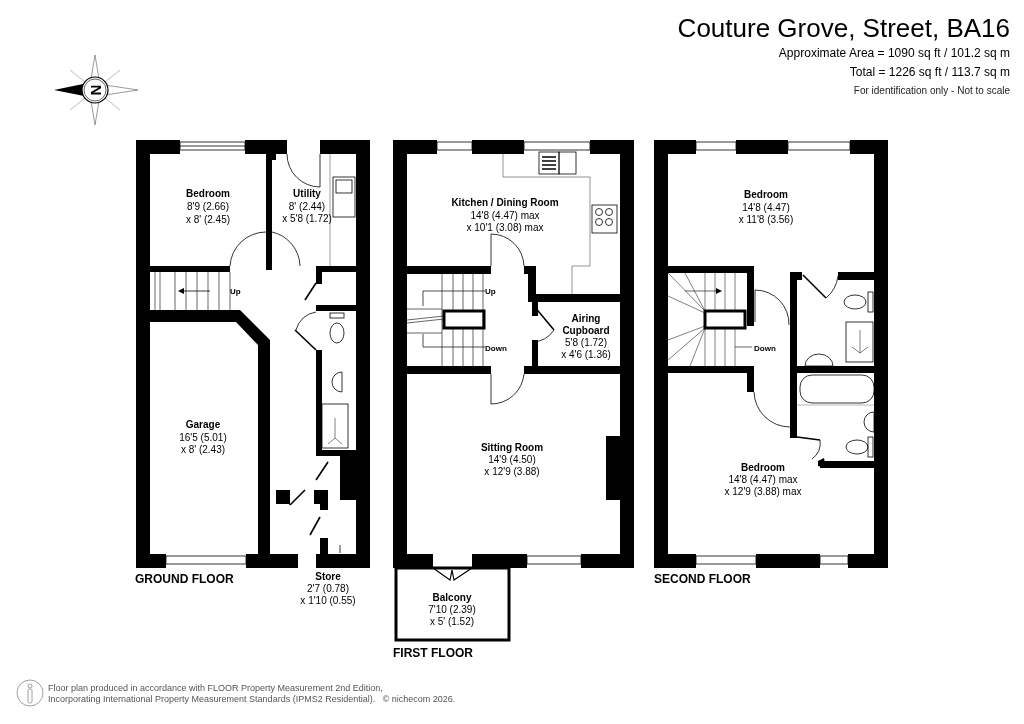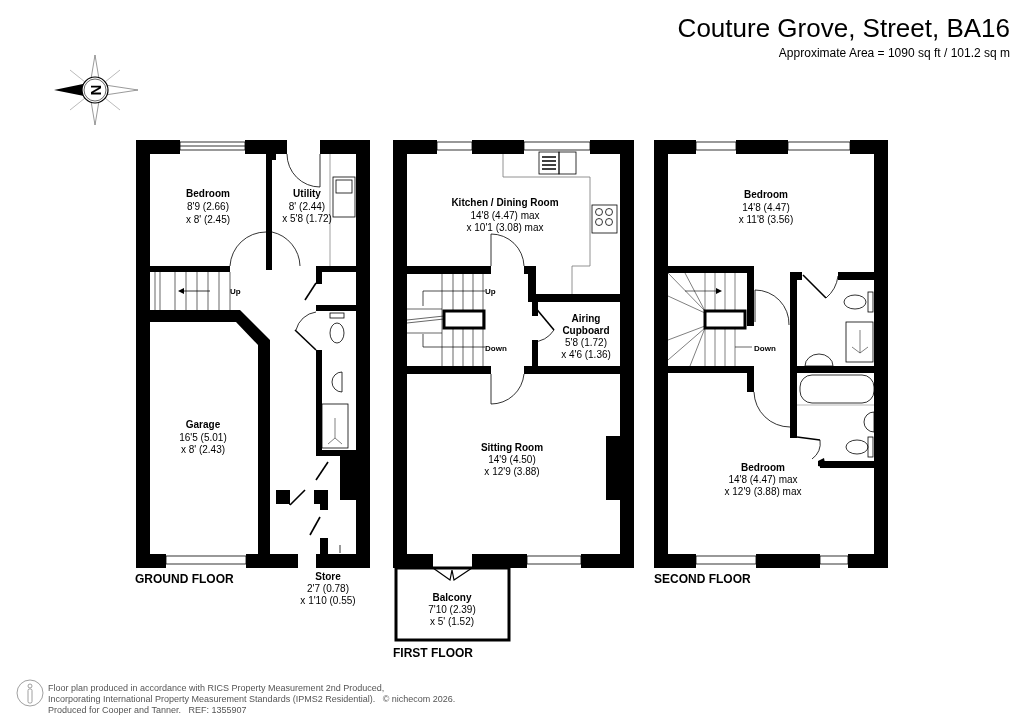--- a/index.html
+++ b/index.html
@@ -14,20 +14,22 @@
     .floor-label { font-weight: bold; font-size: 12px; }
     .small { font-size: 8px; font-weight: bold; }
     .footer { position: absolute; left: 48px; top: 683px; font-size: 9px; line-height: 11px; color: #555; }
   </style>
 </head>
 <body>
 
 <div class="header">
   <div class="title">Couture Grove, Street, BA16</div>
   <div class="area-line">Approximate Area = 1090 sq ft / 101.2 sq m</div>
+  <div class="area-line">Total = 1226 sq ft / 113.7 sq m</div>
+  <div class="note">For identification only - Not to scale</div>
 </div>
 
 <svg class="plan" width="1024" height="724" viewBox="0 0 1024 724" xmlns="http://www.w3.org/2000/svg">
 
   <g>
     <polygon points="95,55 100,85 95,90 90,85" fill="none" stroke="#555" stroke-width="0.6"></polygon>
     <polygon points="95,125 100,95 95,90 90,95" fill="none" stroke="#555" stroke-width="0.6"></polygon>
     <polygon points="138,90 105,95 100,90 105,85" fill="none" stroke="#555" stroke-width="0.6"></polygon>
     <polygon points="54,90 83,84 84,96" fill="#000"></polygon>
     <line x1="70" y1="70" x2="120" y2="110" stroke="#777" stroke-width="0.5"></line>
@@ -296,16 +298,15 @@
   <text x="654" y="583" class="floor-label">SECOND FLOOR</text>
 
   <g fill="none" stroke="#888" stroke-width="0.8">
     <circle cx="30" cy="693" r="13"></circle>
     <circle cx="30" cy="686" r="2"></circle>
     <rect x="28" y="689" width="4" height="14" rx="1.5"></rect>
   </g>
 </svg>
 
 <div class="footer">
-  <div>Floor plan produced in accordance with RICS Property Measurement 2nd Produced,</div>
+  <div>Floor plan produced in accordance with FLOOR Property Measurement 2nd Edition,</div>
   <div><span>Incorporating International Property Measurement Standards (IPMS2 Residential).</span>&nbsp;&nbsp;&nbsp;<span>© nichecom 2026.</span></div>
-  <div><span>Produced for Cooper and Tanner.</span>&nbsp;&nbsp;&nbsp;<span>REF: 1355907</span></div>
 </div>
 
 </body></html>

